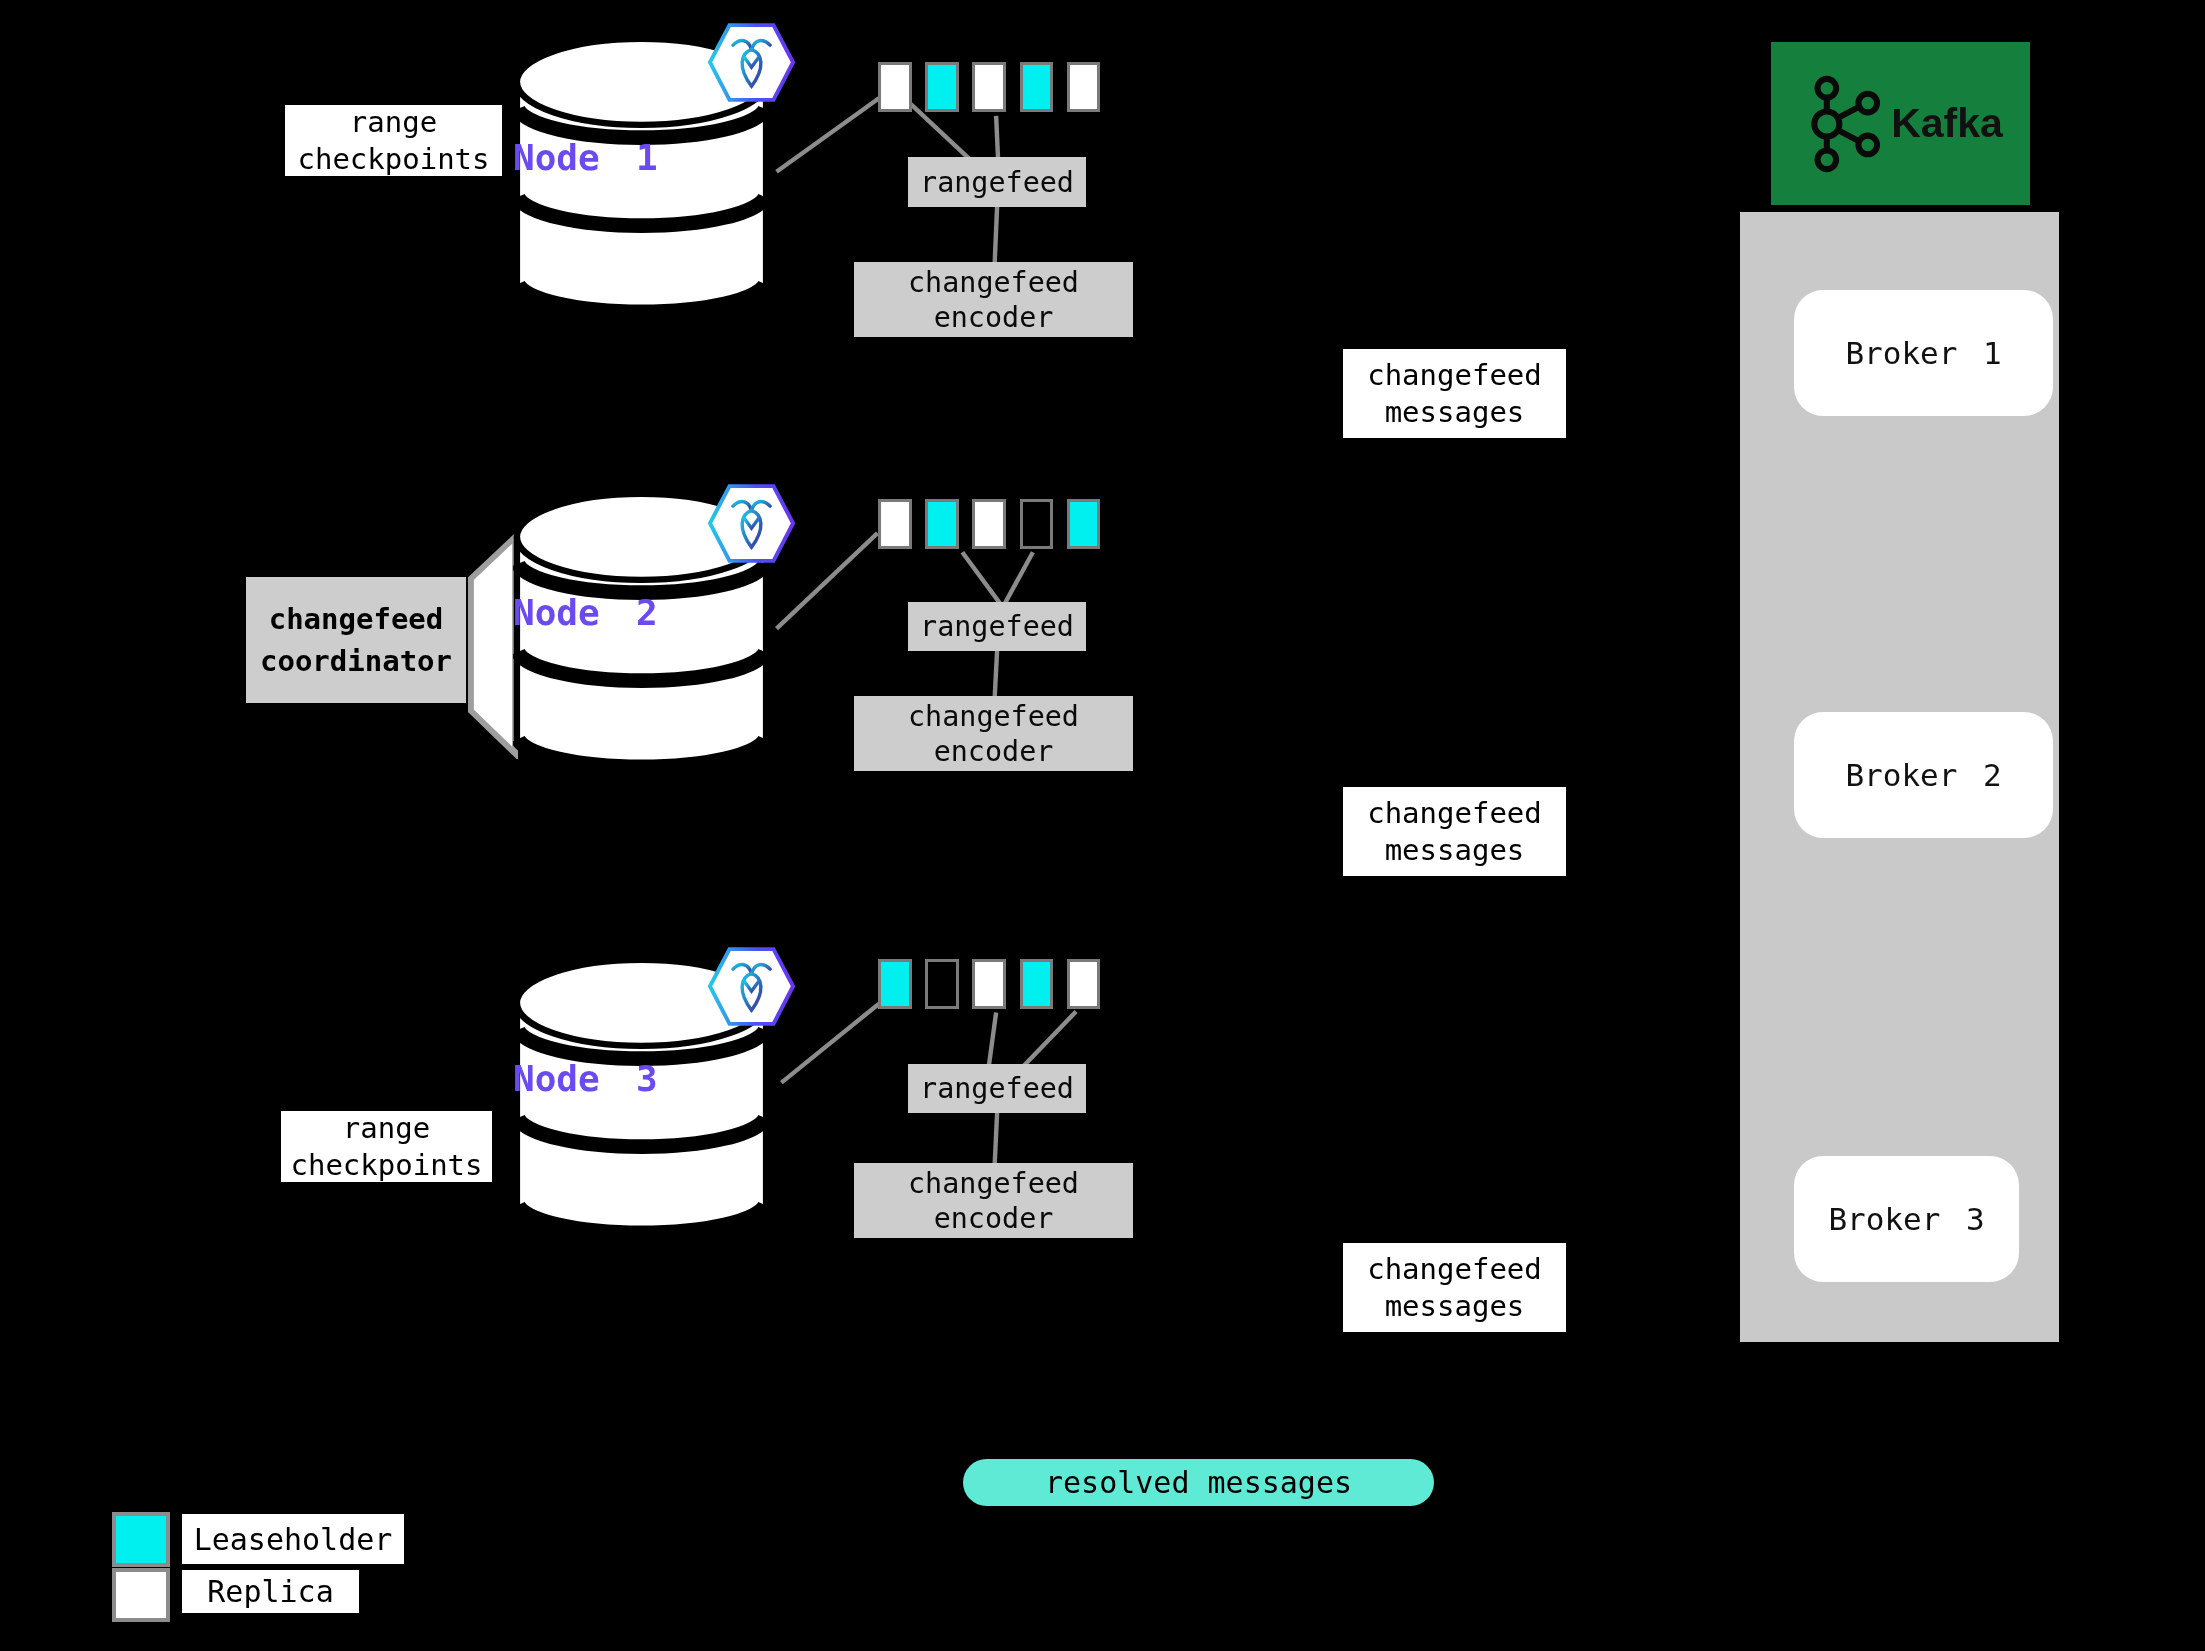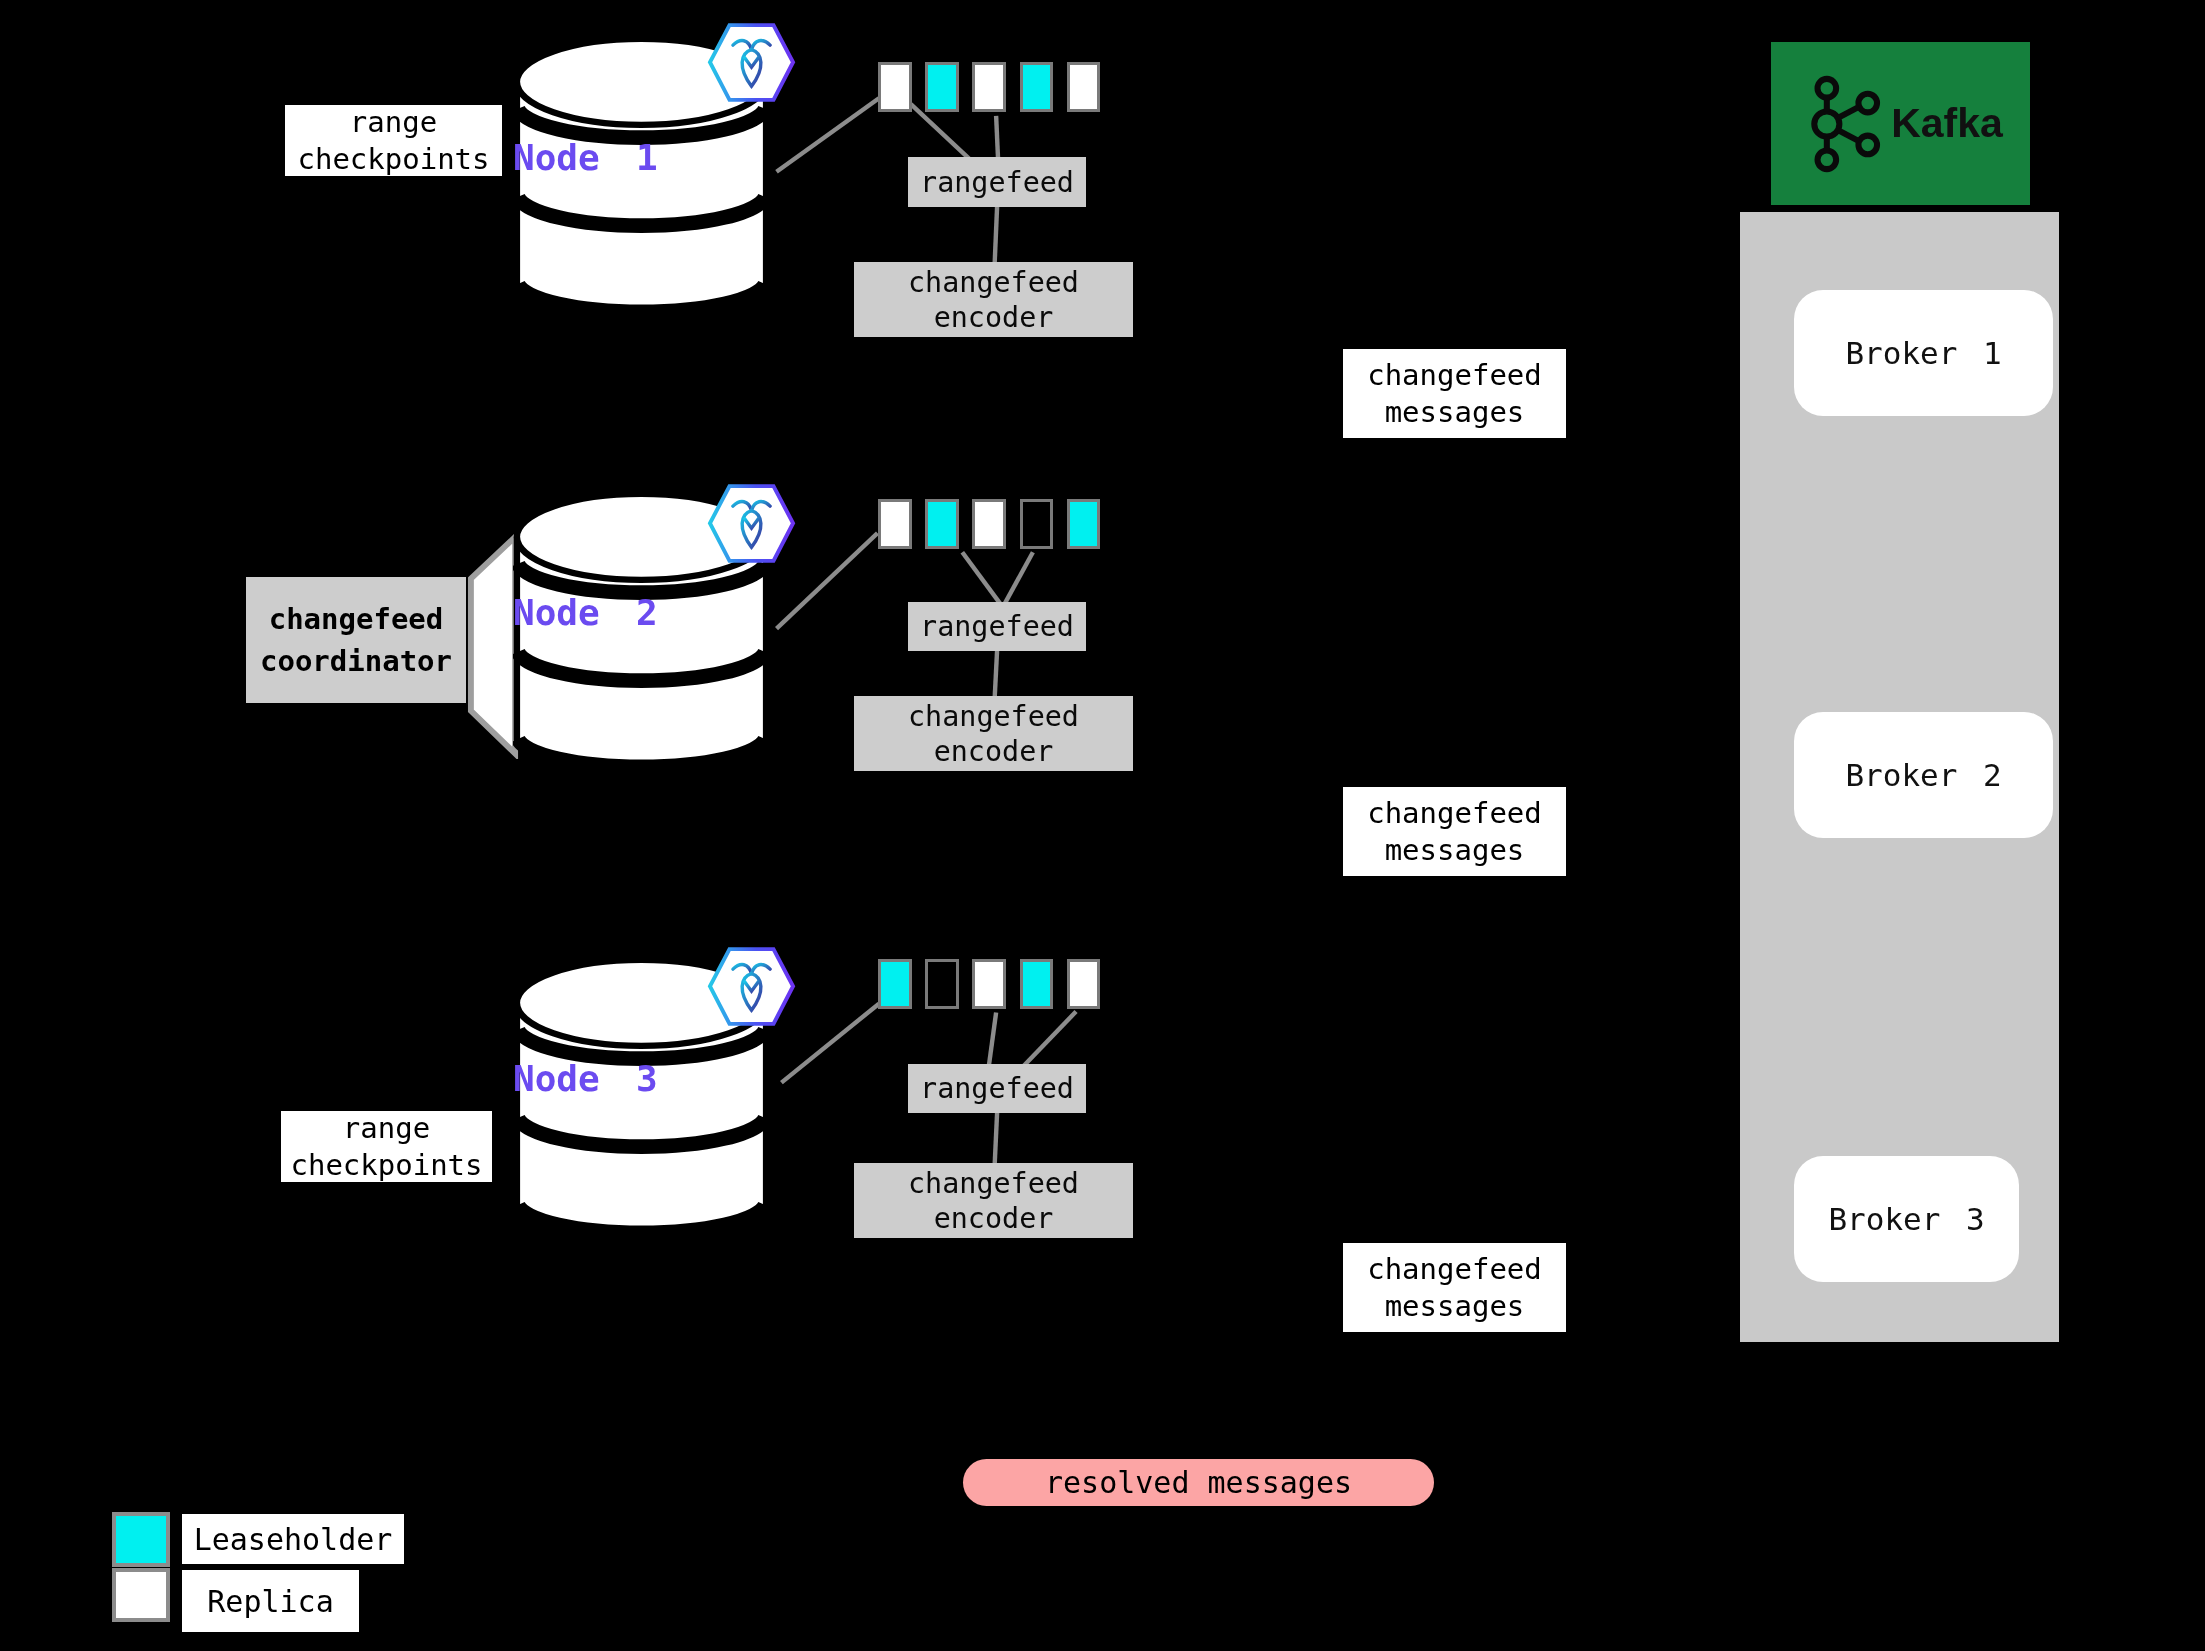--- a/index.html
+++ b/index.html
@@ -15,21 +15,21 @@
   .gray-label{background:#cdcdcd;color:#0a0a0a;display:flex;flex-direction:column;
               align-items:center;justify-content:center;text-align:center;
               font-size:28.4px;line-height:35px;}
   .coordinator{font-weight:bold;font-size:29px;line-height:42px;color:#000;}
   .node-name{color:#6b4bf0;font-weight:bold;font-size:36px;word-spacing:14.7px;
              width:257px;text-align:left;}
   .ranges-row{display:flex;gap:13.7px;}
   .range-block{width:27.5px;height:44px;border:3.9px solid #7a7a7a;}
   .broker{background:#ffffff;border-radius:29px;display:flex;align-items:center;
           justify-content:center;font-size:31px;color:#111;word-spacing:6.9px;margin-left:25px;}
-  .pill{background:#fca5a5;border-radius:24.5px;display:flex;align-items:center;
+  .pill{background:#5eead4;border-radius:24.5px;display:flex;align-items:center;
         justify-content:center;font-size:30px;color:#000;}
   .legend-swatch{border:4.9px solid #8c8c8c;}
   .legend-label{background:#ffffff;color:#000;display:flex;align-items:center;
                 justify-content:center;font-size:30px;}
   .kafka-box{background:#15803d;display:flex;align-items:center;justify-content:center;gap:0;}
   .kafka-word{font-family:"Liberation Sans","DejaVu Sans",sans-serif;font-weight:bold;
               font-size:41px;color:#111;}
   .gray-container{background:#c9c9c9;}
 </style>
 </head>
@@ -246,18 +246,18 @@
 
   <div class="abs pill" style="left:963px;top:1459px;width:471px;height:47px;">
     <span>resolved messages</span>
   </div>
 
   <div class="abs legend-swatch" style="left:112px;top:1512px;width:50px;height:47px;background:#00f0f0;"></div>
   <div class="abs legend-swatch" style="left:112px;top:1568px;width:50px;height:46px;background:#ffffff;"></div>
   <div class="abs legend-label" style="left:182px;top:1514px;width:222px;height:50px;">
     <span>Leaseholder</span>
   </div>
-  <div class="abs legend-label" style="left:182px;top:1570px;width:177px;height:62px;">
+  <div class="abs legend-label" style="left:182px;top:1570px;width:177px;height:43px;">
     <span>Replica</span>
   </div>
 
 </div>
 
 
 </body></html>

